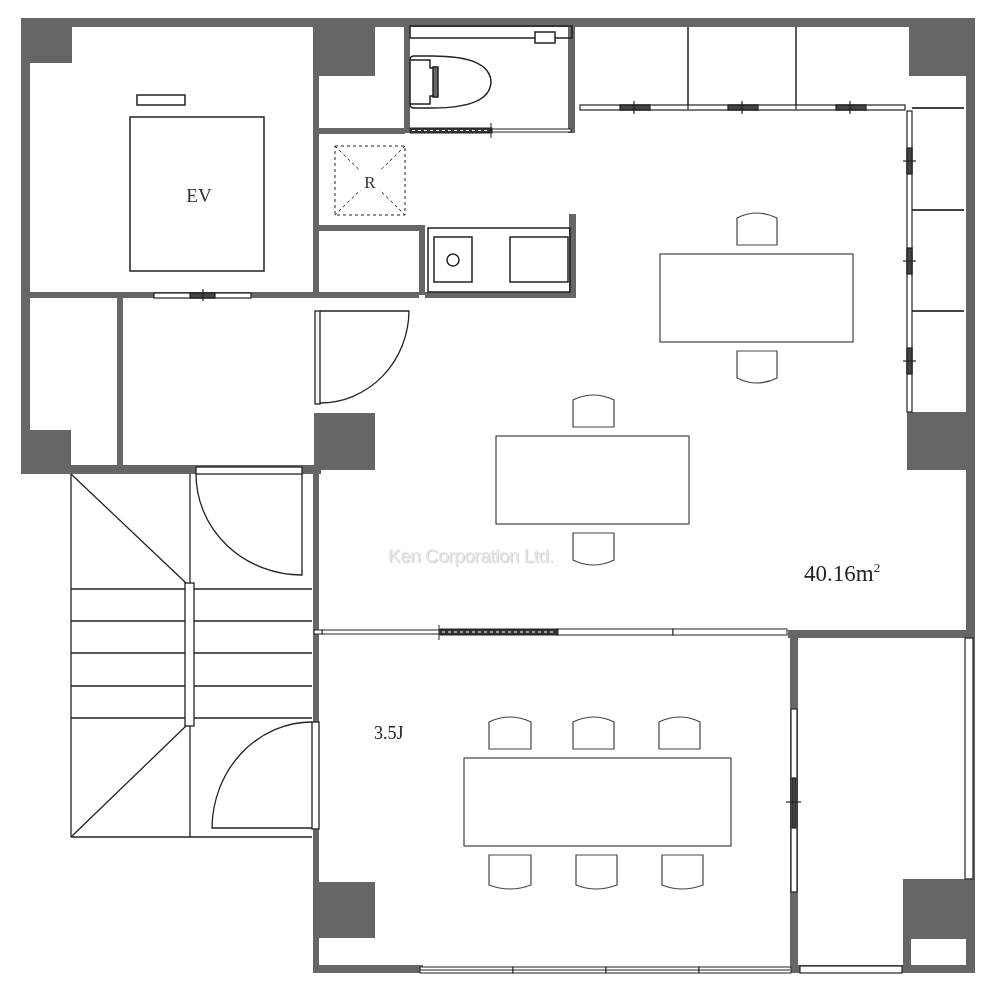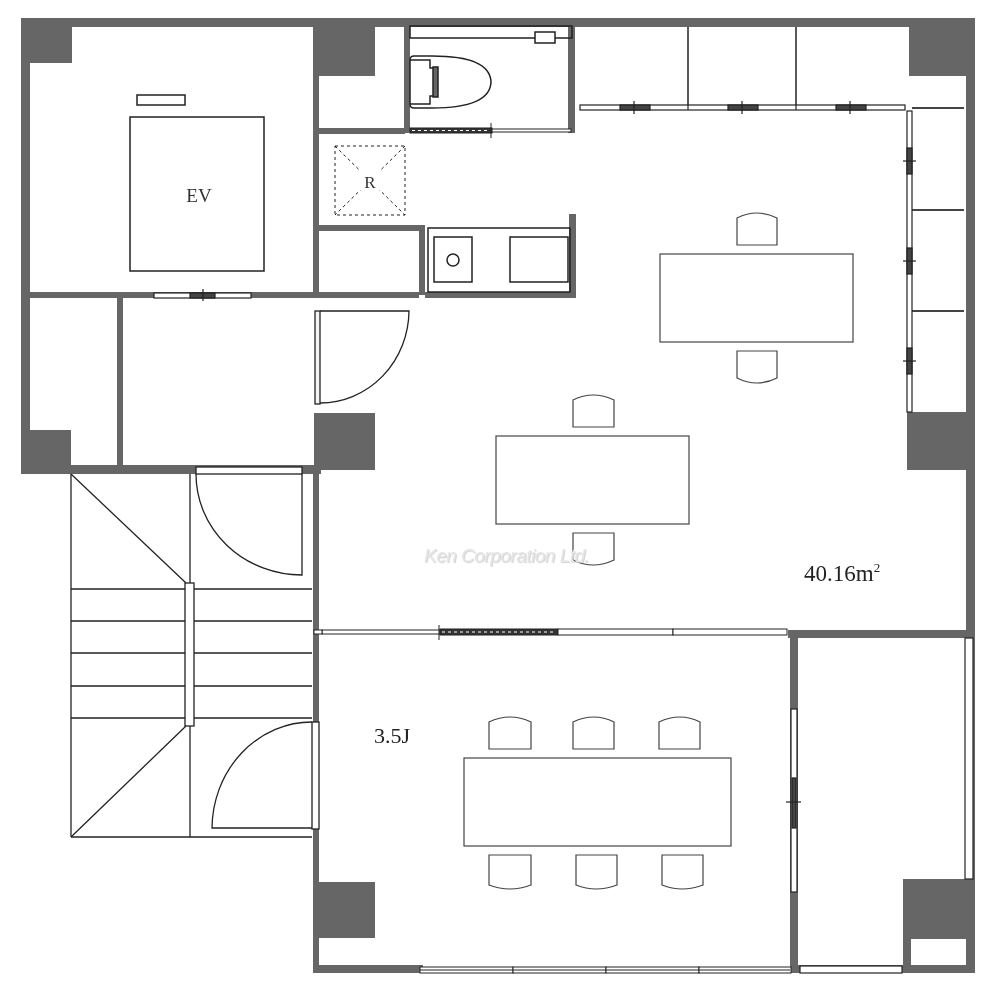--- a/index.html
+++ b/index.html
@@ -215,15 +215,15 @@
 
   <g stroke="#222" stroke-width="1" fill="#fff">
     <rect x="314" y="630" width="8" height="4"></rect>
   </g>
 </svg>
 
 <div class="lbl" style="left:804px; top:540px; font-size:23px;margin-top:20px;">
   <span>40.16m</span><sup style="font-size:13px; vertical-align: 9px;">2</sup>
 </div>
 
-<div class="lbl" style="left:374px; top:723px; font-size:22px;">3.5J</div>
-
-<div class="watermark" style="left:424px; top:545px;font-style:italic;">Ken Corporation Ltd.</div>
+<div class="lbl" style="left:374px; top:723px; font-size:18px;">3.5J</div>
+
+<div class="watermark" style="left:388px; top:545px;">Ken Corporation Ltd.</div>
 
 </body></html>

